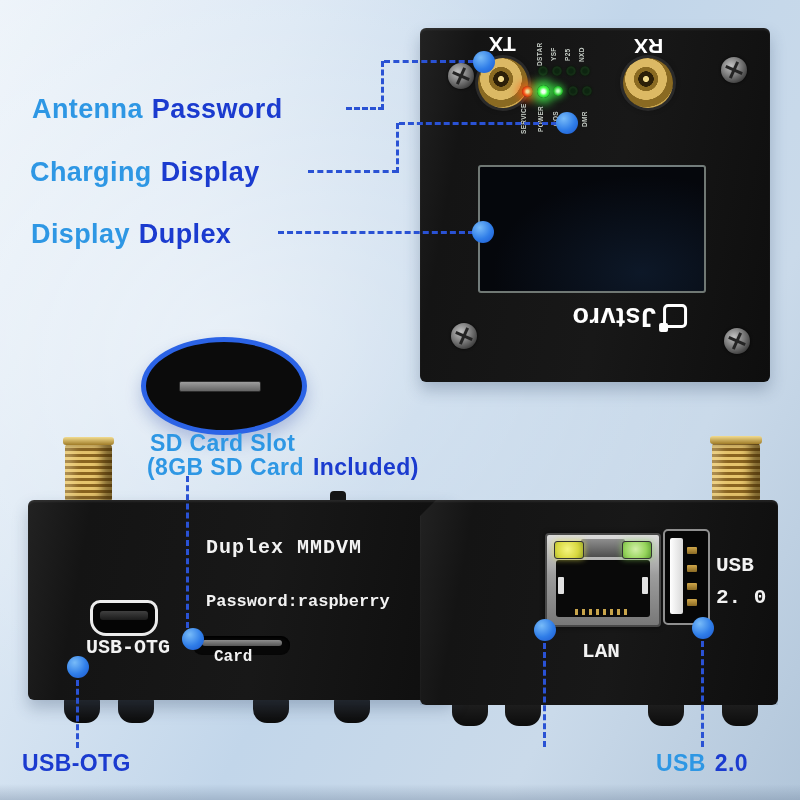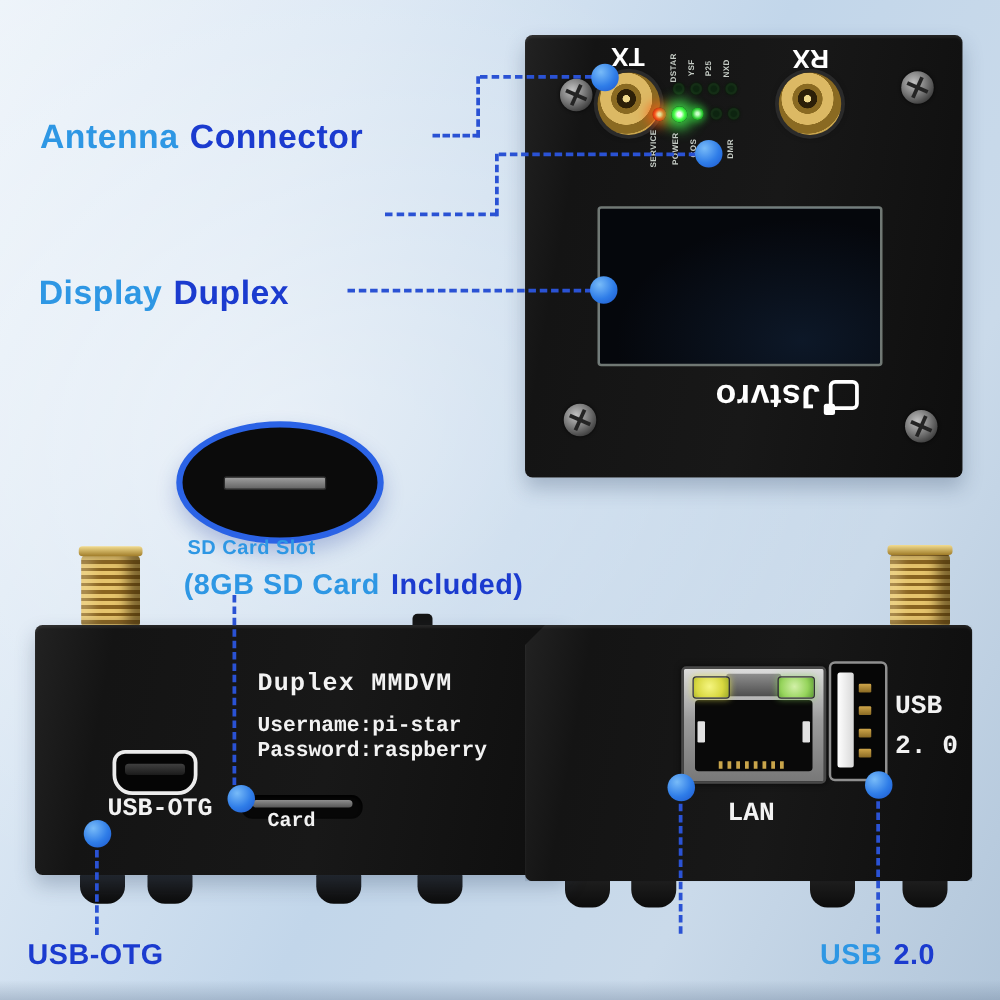--- a/index.html
+++ b/index.html
@@ -95,21 +95,24 @@
   .usb-a{position:absolute;width:43px;height:92px;background:#060606;border:2px solid #8f8f8f;border-radius:5px;}
   .usb-tongue{position:absolute;left:5px;top:7px;width:13px;height:76px;background:linear-gradient(90deg,#fff,#d8d8d8);border-radius:2px;}
   .usb-contact{position:absolute;left:22px;width:10px;height:7px;background:linear-gradient(#cfa64a,#8a6a24);border-radius:1px;}
 </style>
 </head>
 <body>
 
 <div id="canvas">
 
   <div class="callout" style="left:32px;top:94px;">
-    <span class="seg-light">Antenna</span><span class="seg-dark">Connector</span>
+    <span class="seg-light">Antenna</span><span class="seg-dark">Password</span>
+  </div>
+  <div class="callout" style="left:30px;top:157px;">
+    <span class="seg-light">Charging</span><span class="seg-dark">Display</span>
   </div>
   <div class="callout" style="left:31px;top:219px;">
     <span class="seg-light">Display</span><span class="seg-dark">Duplex</span>
   </div>
 
   <div class="dash-h" style="left:346px;top:107px;width:38px;"></div>
   <div class="dash-v" style="left:381px;top:61px;height:49px;"></div>
   <div class="dash-h" style="left:384px;top:60px;width:90px;"></div>
   <div class="dot" style="left:473px;top:51px;"></div>
 
@@ -155,38 +158,37 @@
 
     <div class="logo" style="left:152px;top:273px;">
       <span class="logo-icon"></span>
       <span>Jstvro</span>
     </div>
   </div>
 
   <div class="sd-ellipse" style="left:141px;top:337px;">
     <div class="sd-slot-line"></div>
   </div>
-  <div class="callout" style="left:150px;top:430px;font-size:16px;">
+  <div class="callout" style="left:150px;top:430px;font-size:23px;">
     <span class="seg-solo">SD Card Slot</span>
   </div>
   <div class="callout" style="left:147px;top:454px;font-size:23px;">
     <span class="seg-light">(8GB SD Card</span><span class="seg-dark">Included)</span>
   </div>
   <div class="dash-v" style="left:186px;top:476px;height:152px;"></div>
   <div class="dot" style="left:182px;top:628px;"></div>
 
   <div class="sma-thread" style="left:65px;top:444px;width:47px;height:58px;"></div>
   <div class="bump" style="left:330px;top:491px;"></div>
   <div class="foot" style="left:64px;top:696px;"></div>
   <div class="foot" style="left:118px;top:696px;"></div>
   <div class="foot" style="left:253px;top:696px;"></div>
   <div class="foot" style="left:334px;top:696px;"></div>
   <div class="device" style="left:28px;top:500px;width:426px;height:200px;">
     <div class="mono" style="position:absolute;left:178px;top:36px;font-size:20px;font-weight:bold;letter-spacing:1px;">Duplex MMDVM</div>
-    <div class="mono" style="position:absolute;left:178px;top:72px;font-size:17px;font-weight:bold;">Username:pi-star</div>
     <div class="mono" style="position:absolute;left:178px;top:92px;font-size:17px;font-weight:bold;">Password:raspberry</div>
     <div class="musb" style="left:62px;top:100px;width:62px;height:30px;"></div>
     <div class="mono" style="position:absolute;left:58px;top:136px;font-size:20px;font-weight:bold;">USB-OTG</div>
     <div class="card-slot" style="left:165px;top:136px;width:97px;height:19px;"></div>
     <div class="mono" style="position:absolute;left:186px;top:148px;font-size:16px;font-weight:bold;">Card</div>
   </div>
   <div class="dot" style="left:67px;top:656px;"></div>
   <div class="dash-v" style="left:76px;top:680px;height:68px;"></div>
   <div class="callout small" style="left:22px;top:750px;">
     <span class="seg-dark">USB-OTG</span>

